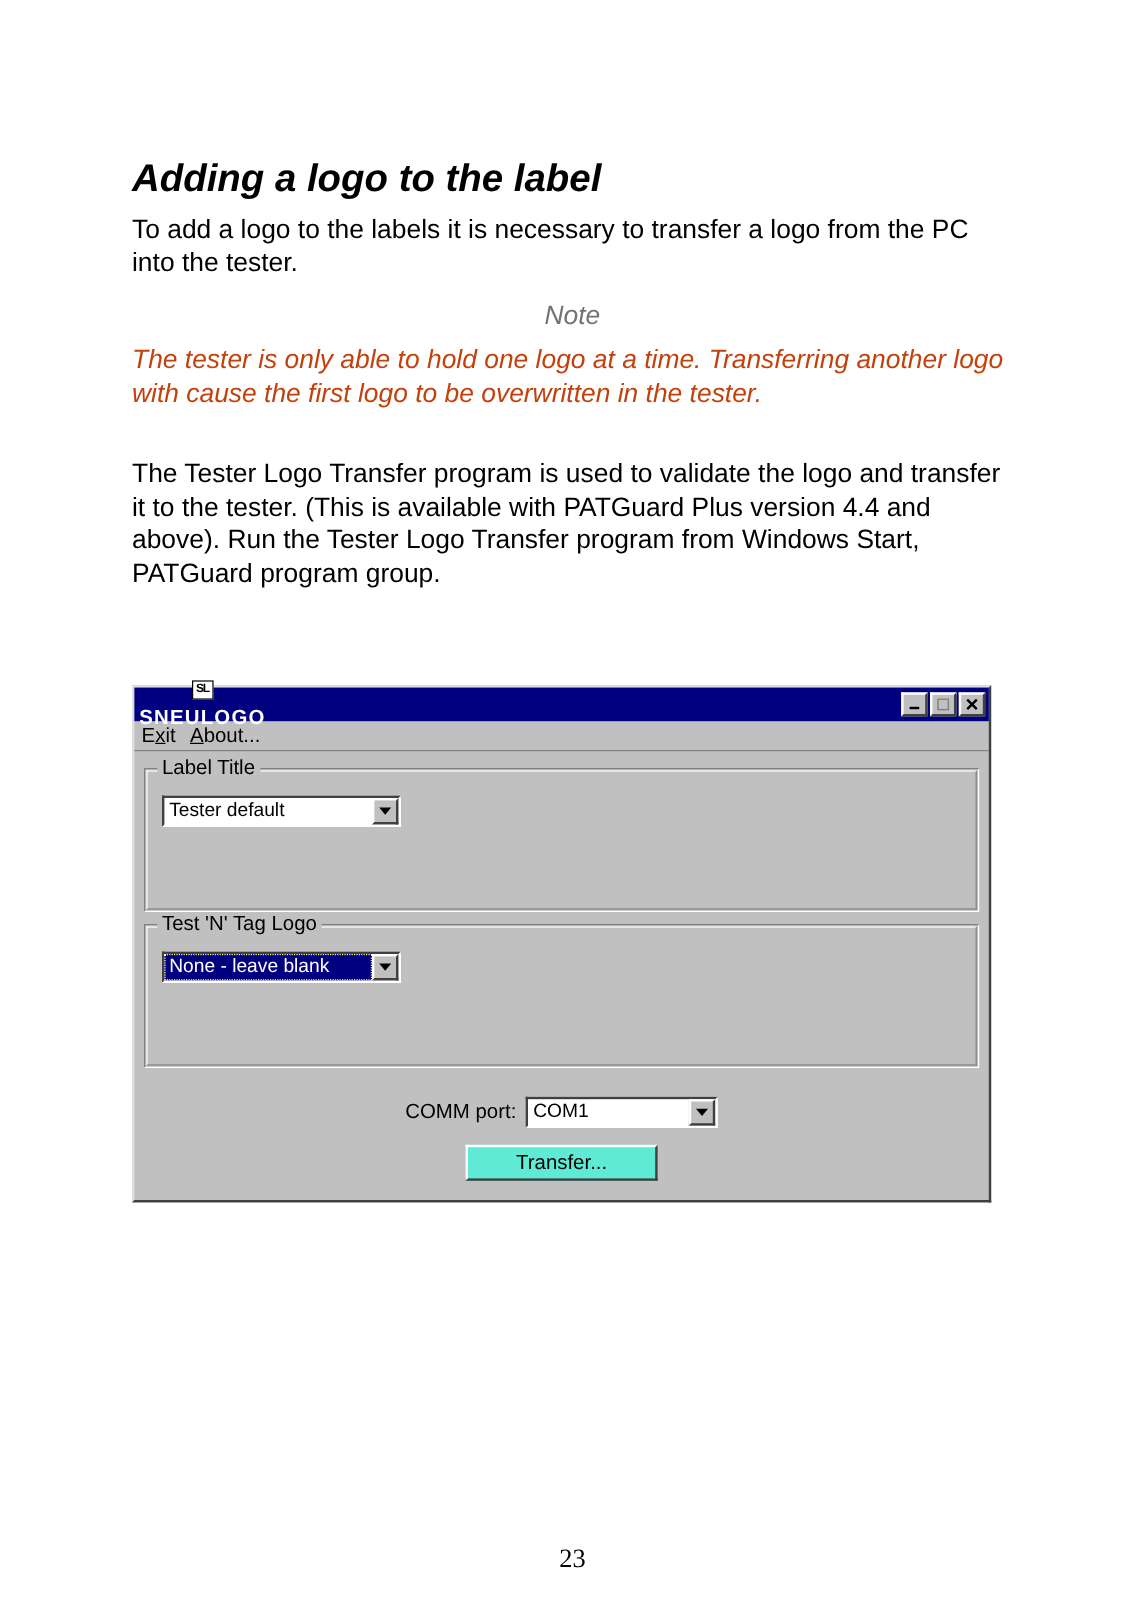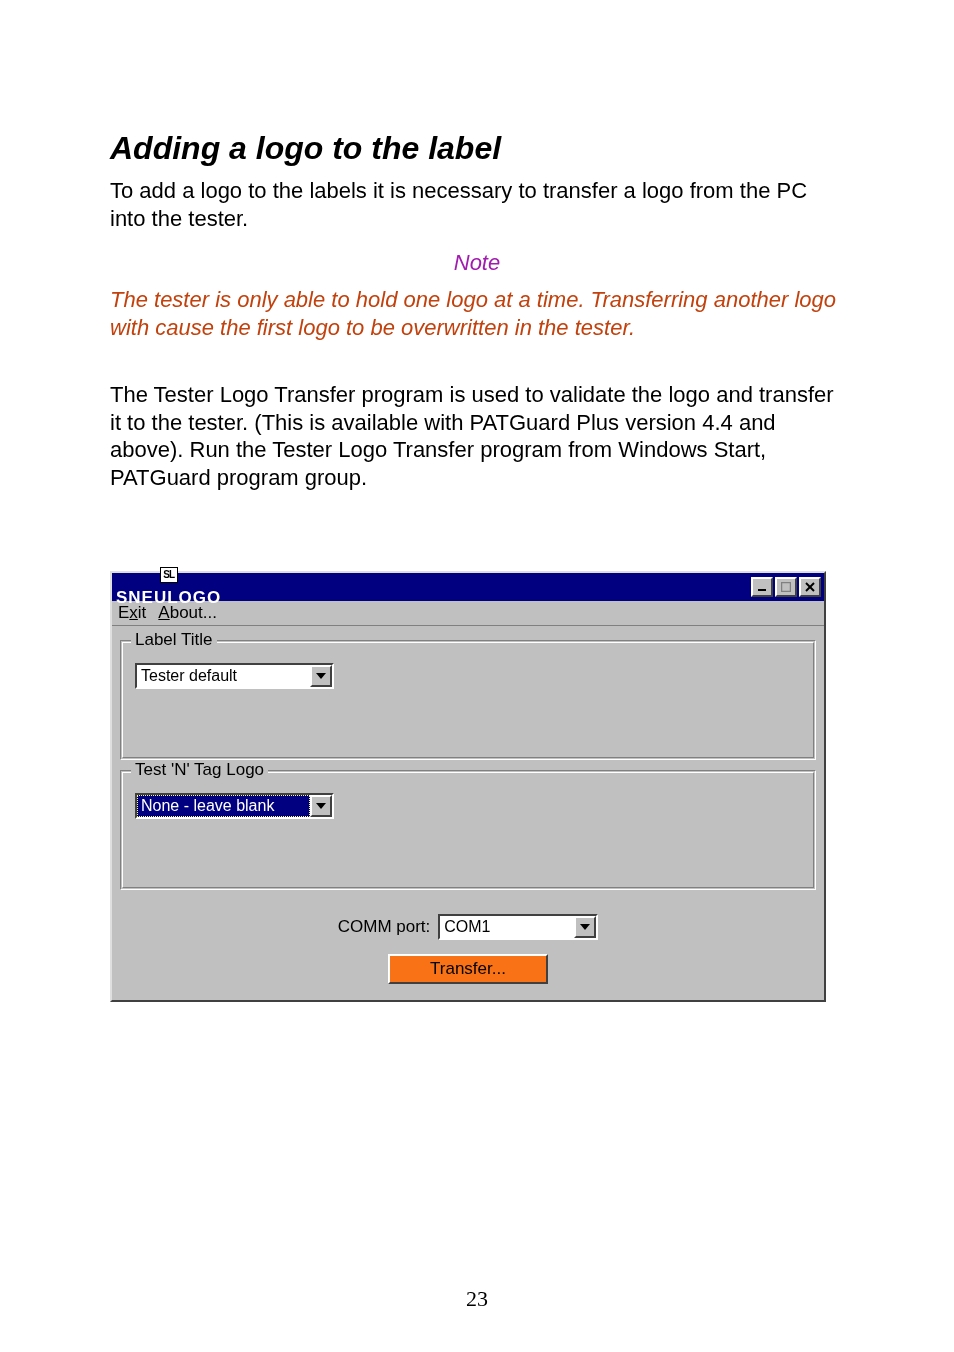--- a/index.html
+++ b/index.html
@@ -26,21 +26,21 @@
       font-size: 22px;
       line-height: 1.25;
       margin: 0 0 18px 0;
       color: #000;
     }
     .note-label {
       font-size: 22px;
       font-style: italic;
       text-align: center;
       margin: 14px 0 10px 0;
-      color: #a21caf;
+      color: #737373;
     }
     .note-text {
       font-size: 22px;
       font-style: italic;
       line-height: 1.25;
       margin: 0 0 40px 0;
       color: #c2410c;
     }
     .window {
       margin-top: 80px;
@@ -203,21 +203,21 @@
       background: #ffffff;
     }
     .btn-row {
       display: flex;
       justify-content: center;
       margin-top: 14px;
     }
     .push-button {
       width: 160px;
       height: 30px;
-      background: #f97316;
+      background: #5eead4;
       border: 2px solid #404040;
       border-left-color: #fff;
       border-top-color: #fff;
       font-size: 17px;
       color: #000;
       display: flex;
       align-items: center;
       justify-content: center;
     }
     .page-number {

